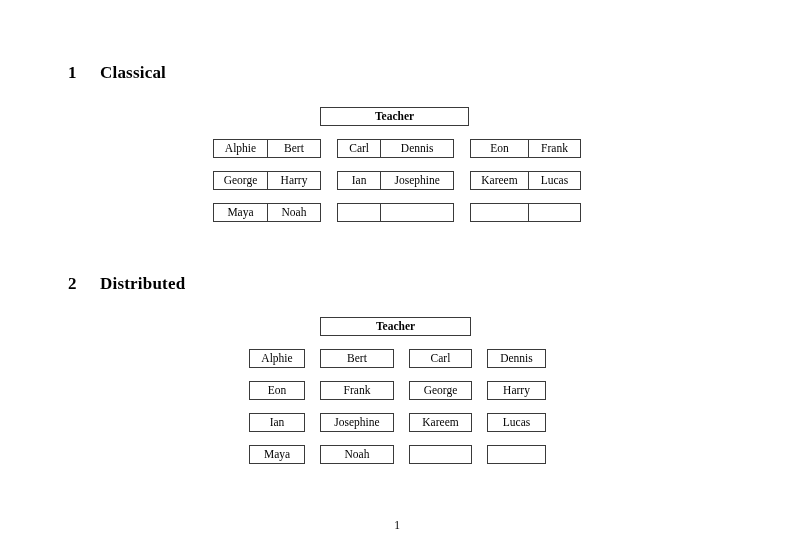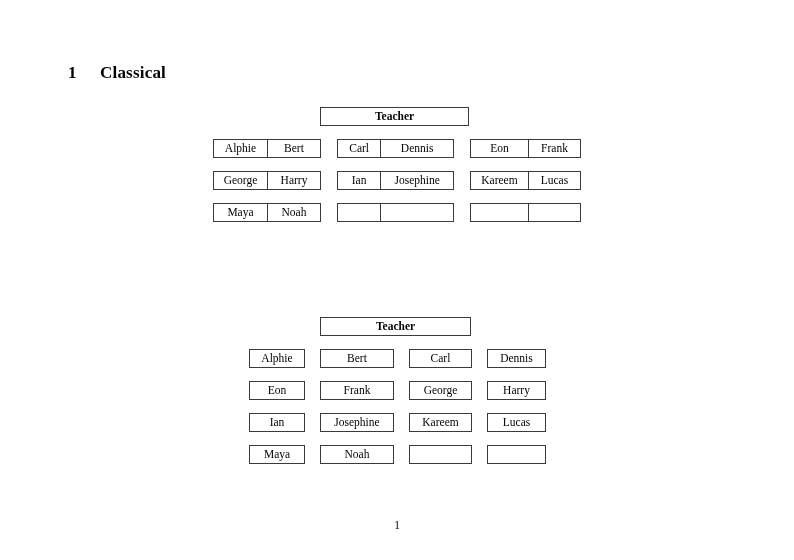--- a/index.html
+++ b/index.html
@@ -136,20 +136,23 @@
   </div>
   <div class="group" style="left:337px; top:203px; width:117px;">
     <span class="cell" style="width:43px;"></span>
     <span class="cell" style="width:74px;"></span>
   </div>
   <div class="group" style="left:470px; top:203px; width:111px;">
     <span class="cell" style="width:58px;"></span>
     <span class="cell" style="width:53px;"></span>
   </div>
 
+  <div class="section-heading" id="heading-distributed">
+    <span class="sec-num">2</span><span class="sec-title">Distributed</span>
+  </div>
 
   <div class="box teacher-box" style="left:320px; top:317px; width:151px;">Teacher</div>
 
   <div class="box" style="left:249px; top:349px; width:56px;">Alphie</div>
   <div class="box" style="left:320px; top:349px; width:74px;">Bert</div>
   <div class="box" style="left:409px; top:349px; width:63px;">Carl</div>
   <div class="box" style="left:487px; top:349px; width:59px;">Dennis</div>
 
   <div class="box" style="left:249px; top:381px; width:56px;">Eon</div>
   <div class="box" style="left:320px; top:381px; width:74px;">Frank</div>

